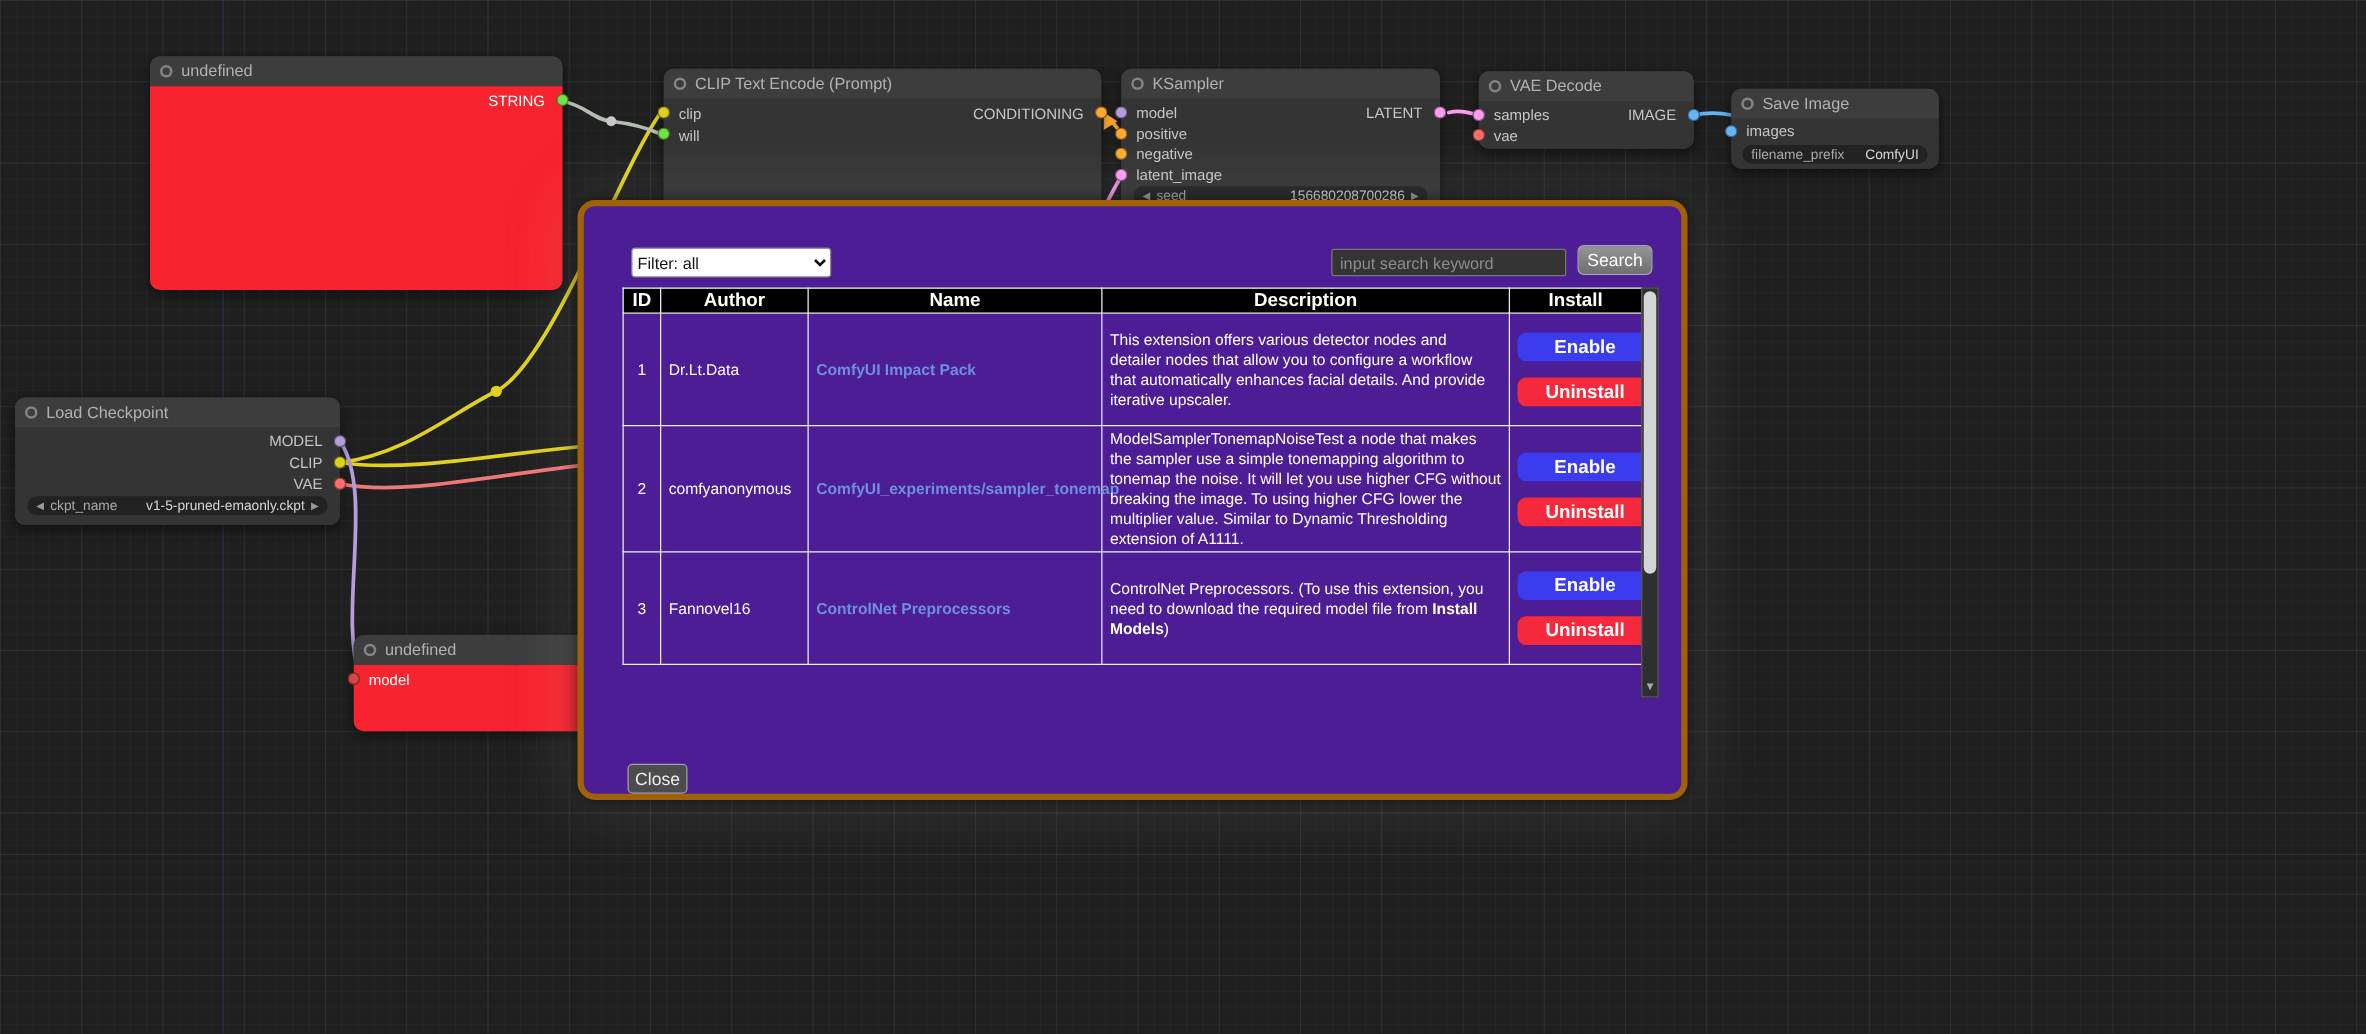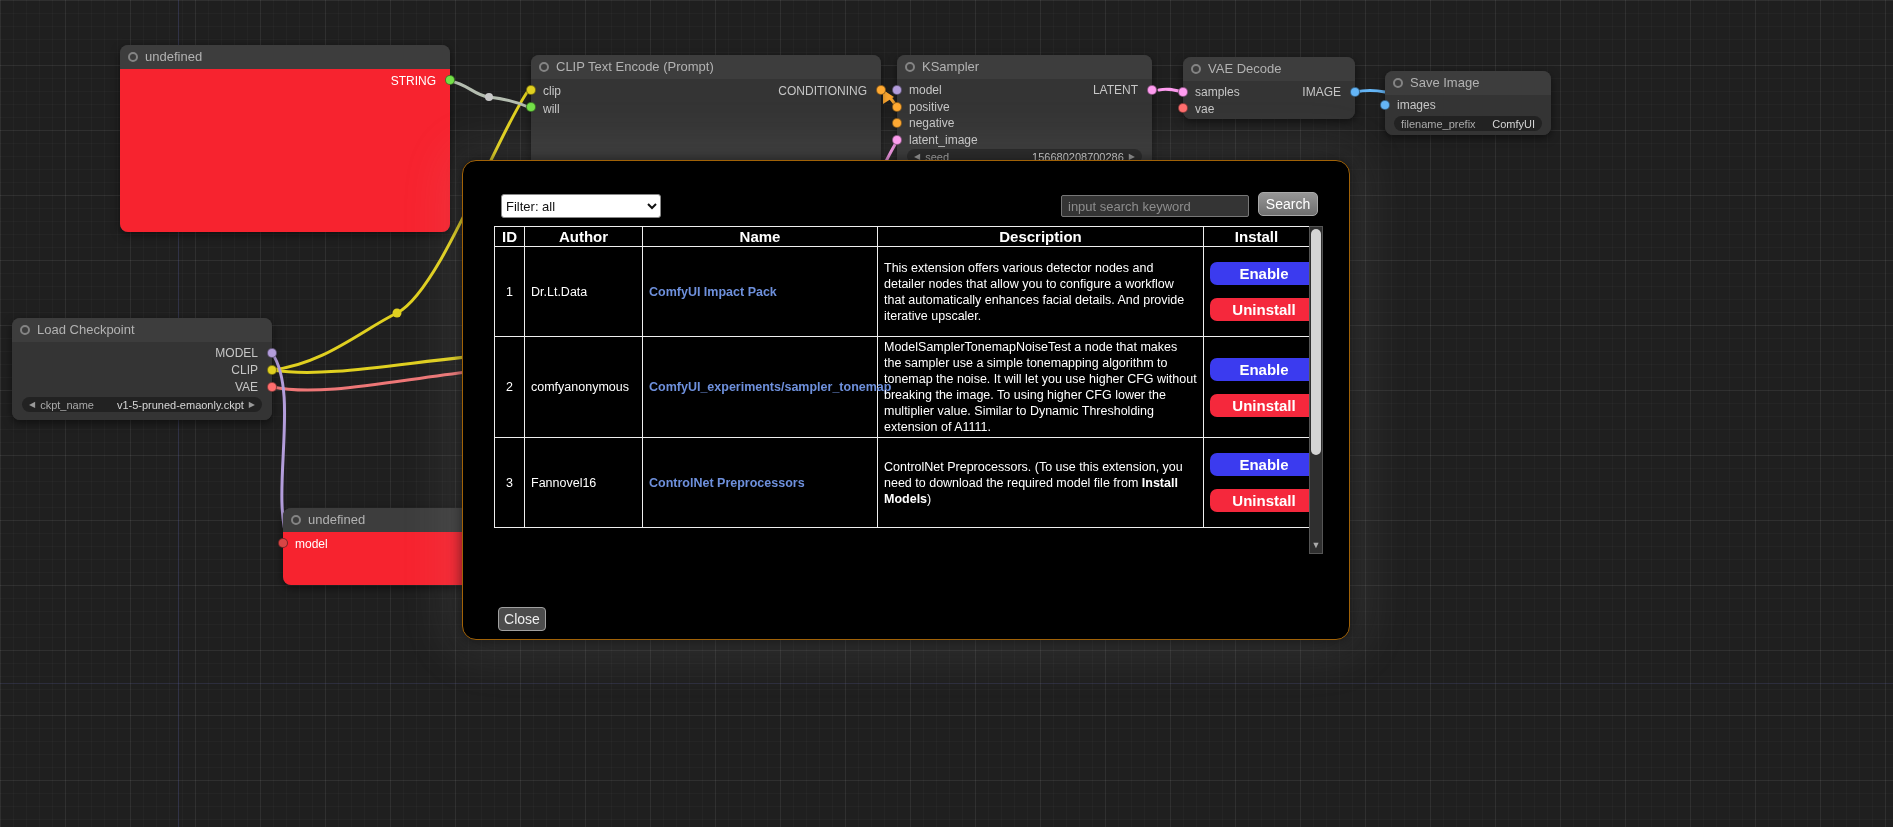--- a/index.html
+++ b/index.html
@@ -55,21 +55,21 @@
     position:absolute; height:15px; background:#222; border-radius:8px;
     font-size:11px; color:#aaa; display:flex; align-items:center; gap:5px; padding:0 7px;
   }
   .widget .spacer { flex:1; }
   .widget .wval { color:#d6d6d6; }
   .warrow { font-size:8px; color:#999; line-height:15px; }
 
   
   .modal {
     position:absolute; left:462px; top:160px; width:888px; height:480px; z-index:10;
-    background:#000000; border-radius:14px; border:1px solid #a16207;
+    background:#4c1d95; border-radius:14px; border:5px solid #a16207;
     box-shadow: 0 0 14px rgba(0,0,0,0.55), 0 0 50px 14px rgba(190,190,190,0.12);
     font-size:13px;
   }
   .filter-select { position:absolute; left:38px; top:33px; width:160px; height:24px; font-size:13px; font-family:"Liberation Sans",sans-serif; background:#fff; color:#111; border:1px solid #888; border-radius:3px; }
   .search-input {
     position:absolute; left:598px; top:34px; width:188px; height:22px;
     background:#343434; border:1px solid #777; color:#ccc; font-size:13px; padding:0 6px; border-radius:2px;
     font-family:"Liberation Sans",sans-serif;
   }
   .search-input::placeholder { color:#8d8d8d; }

